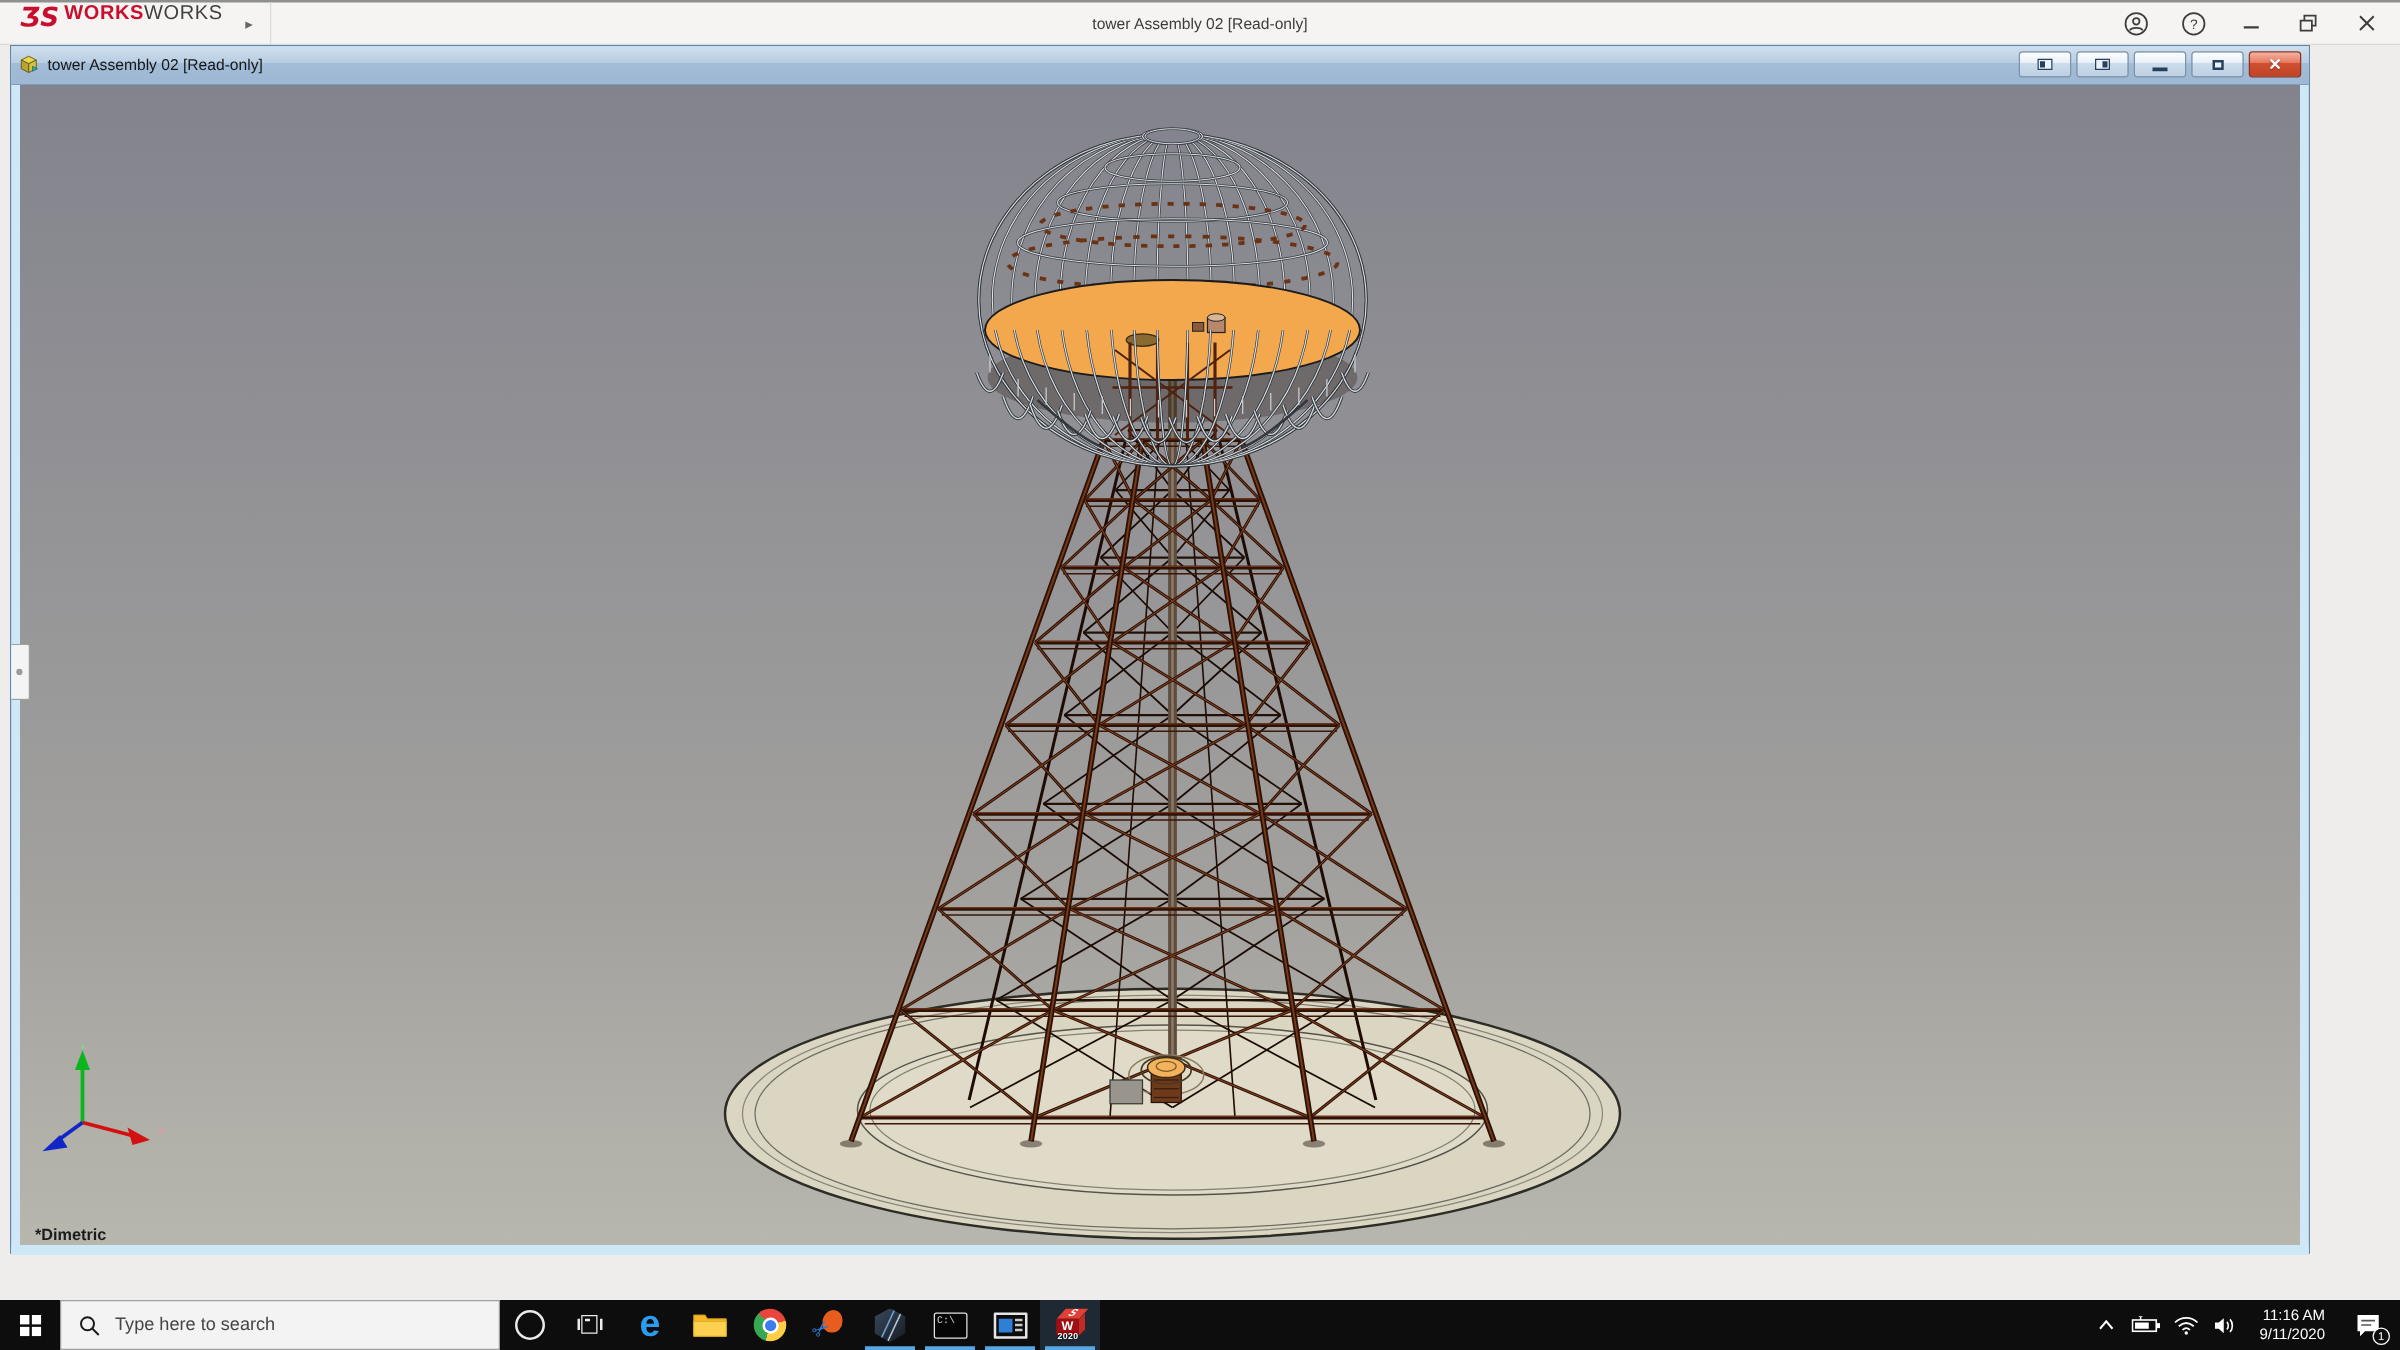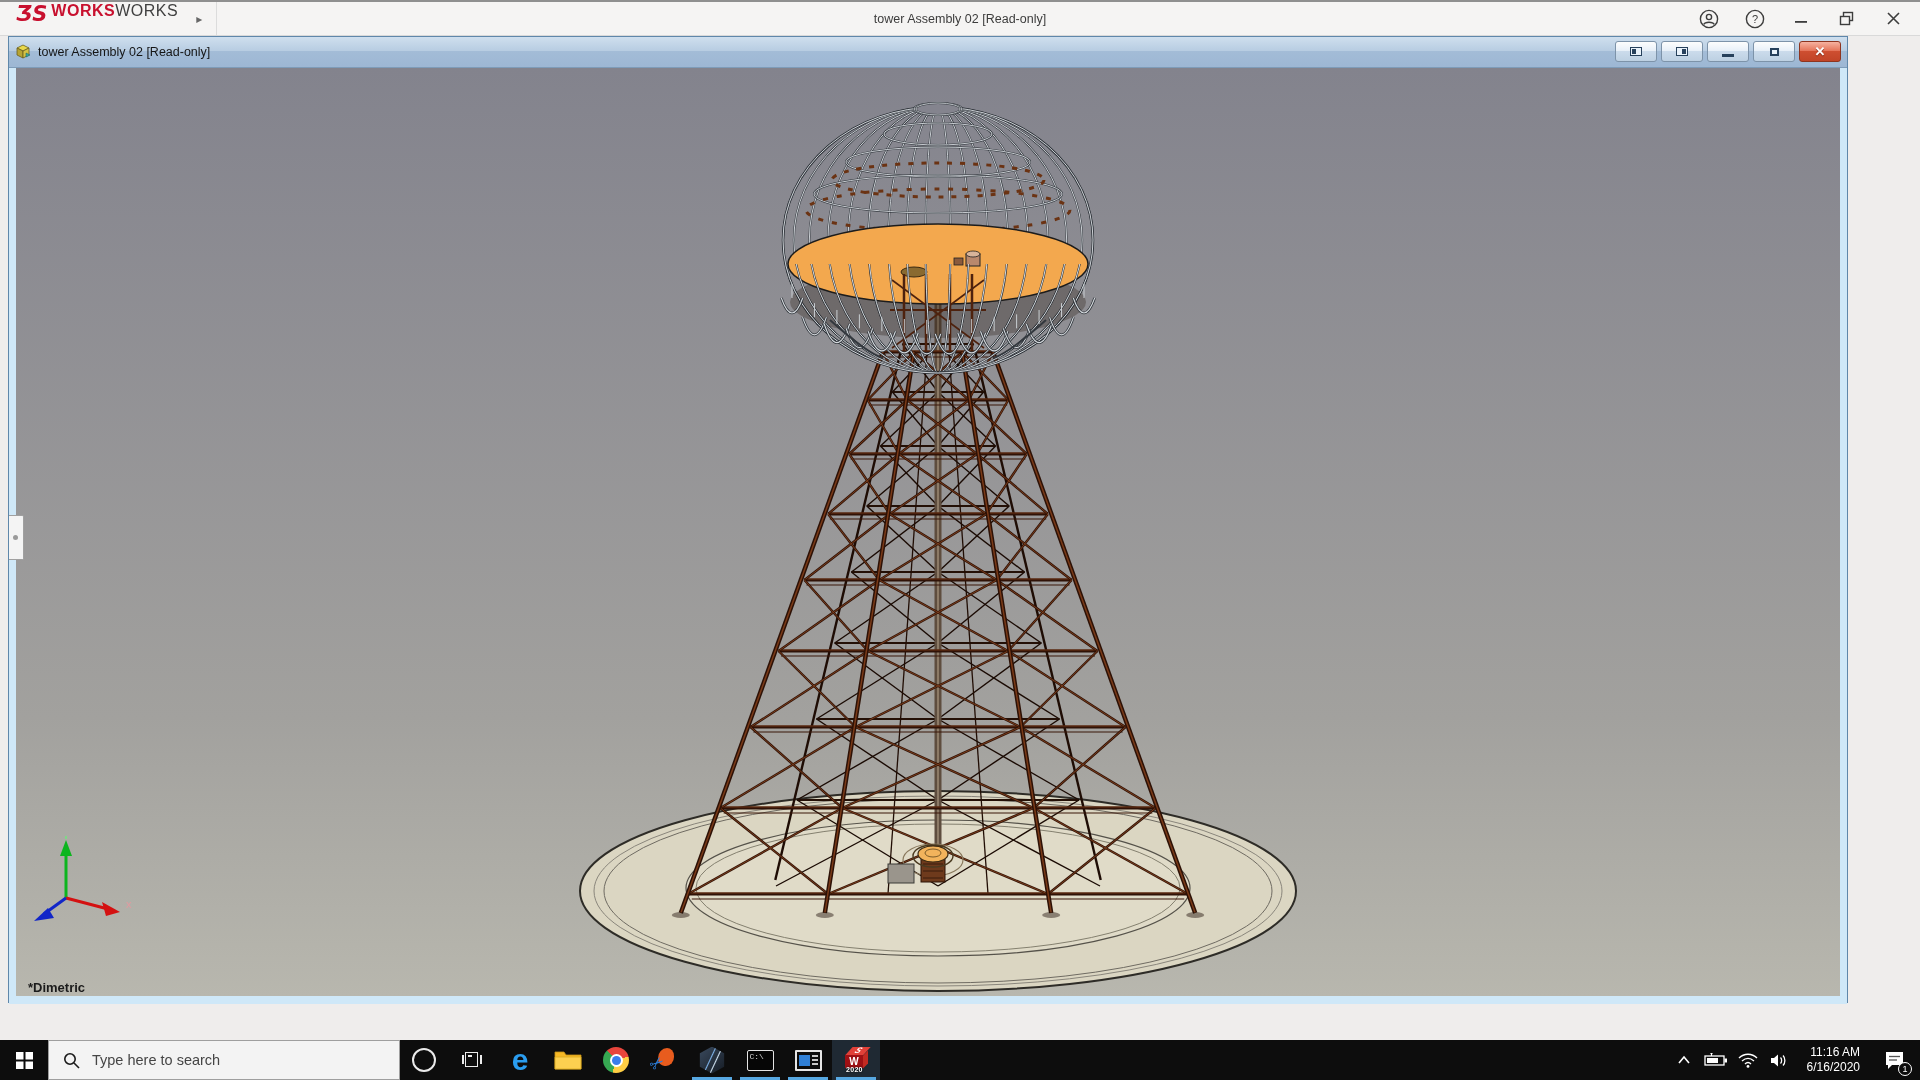--- a/index.html
+++ b/index.html
@@ -622,21 +622,21 @@
         </svg>
     </div>
     <div class="tray-icon">
       <svg width="19" height="15" viewBox="0 0 19 15">
           <polygon points="1,5 4,5 8,1.5 8,13.5 4,10 1,10" fill="#fff"></polygon>
           <path d="M10.5 4.5 C12 6 12 9 10.5 10.5 M13 2.5 C15.5 5 15.5 10 13 12.5" fill="none" stroke="#fff" stroke-width="1.3"></path>
         </svg>
     </div>
     <div class="clock">
       <div>11:16 AM</div>
-      <div>6/16/2020</div>
+      <div>9/11/2020</div>
     </div>
     <div class="action">
       <svg width="21" height="19" viewBox="0 0 21 19">
         <path d="M2 1 H19 V14 H8 L4 18 V14 H2 Z" fill="#fff"></path>
         <line x1="5" y1="5.5" x2="16" y2="5.5" stroke="#555" stroke-width="1.3"></line>
         <line x1="5" y1="9" x2="13" y2="9" stroke="#555" stroke-width="1.3"></line>
       </svg>
       <div class="badge">1</div>
     </div>
   </div>

